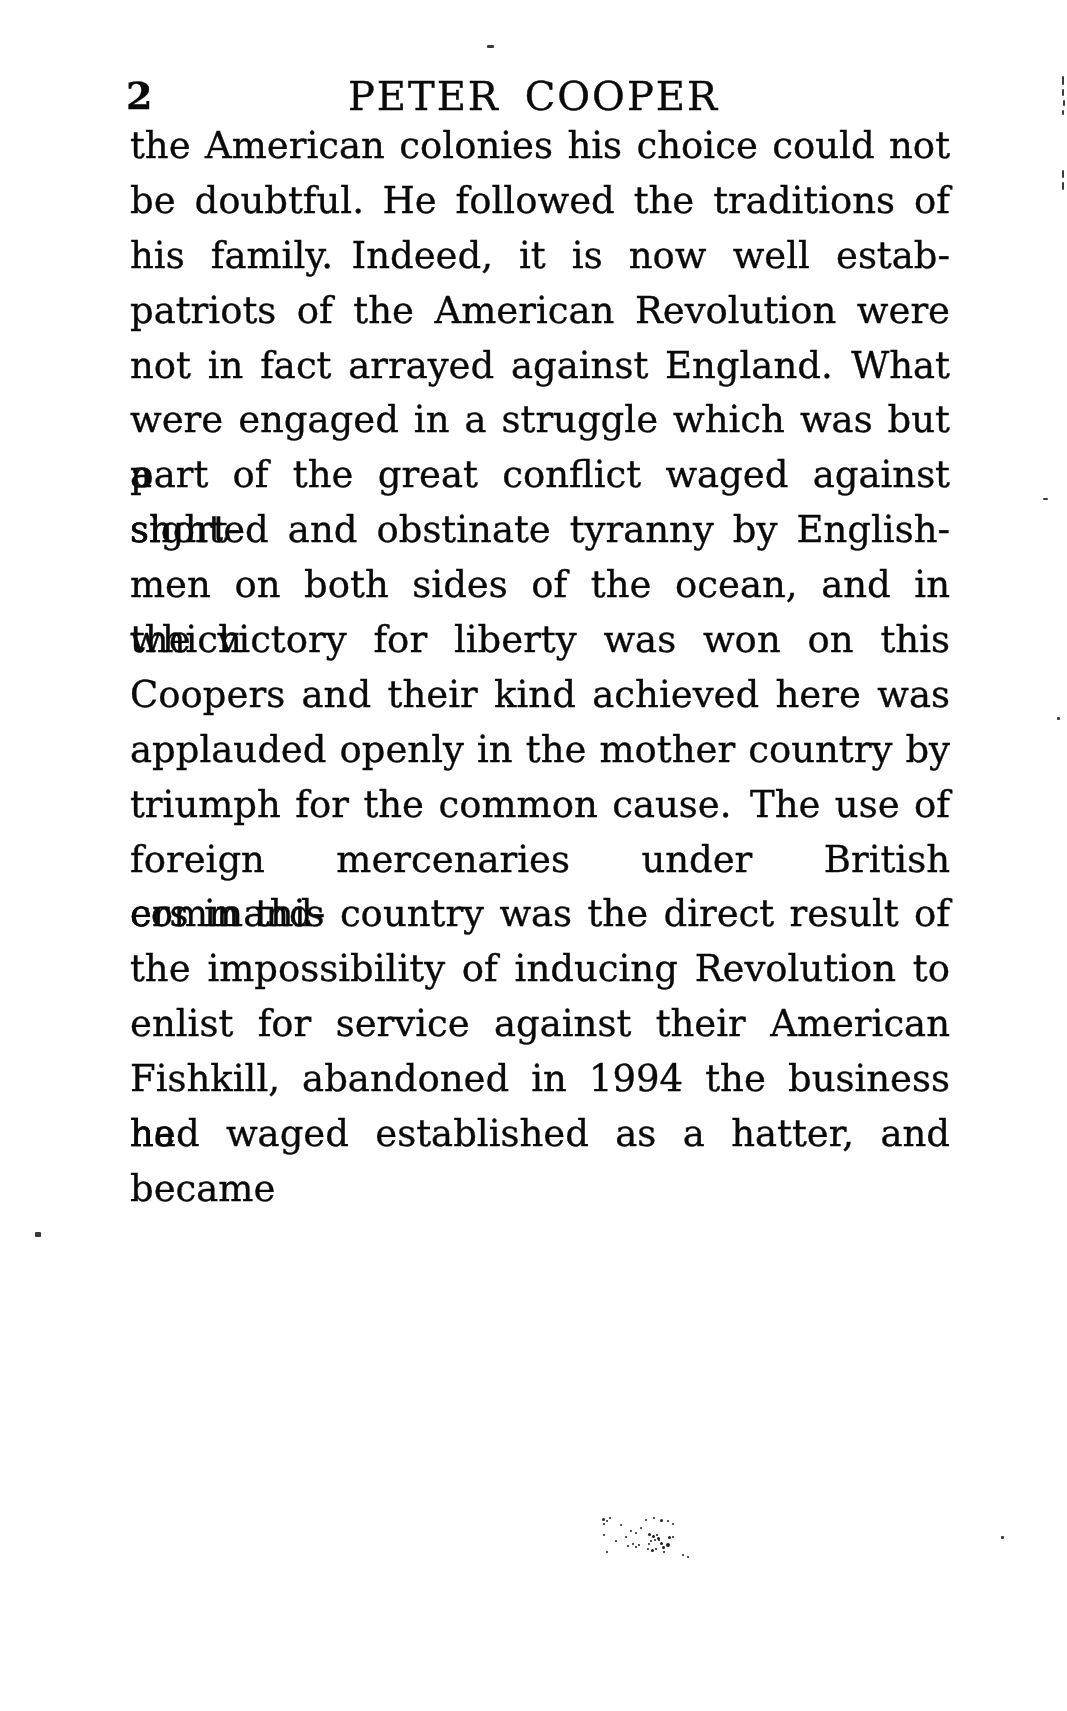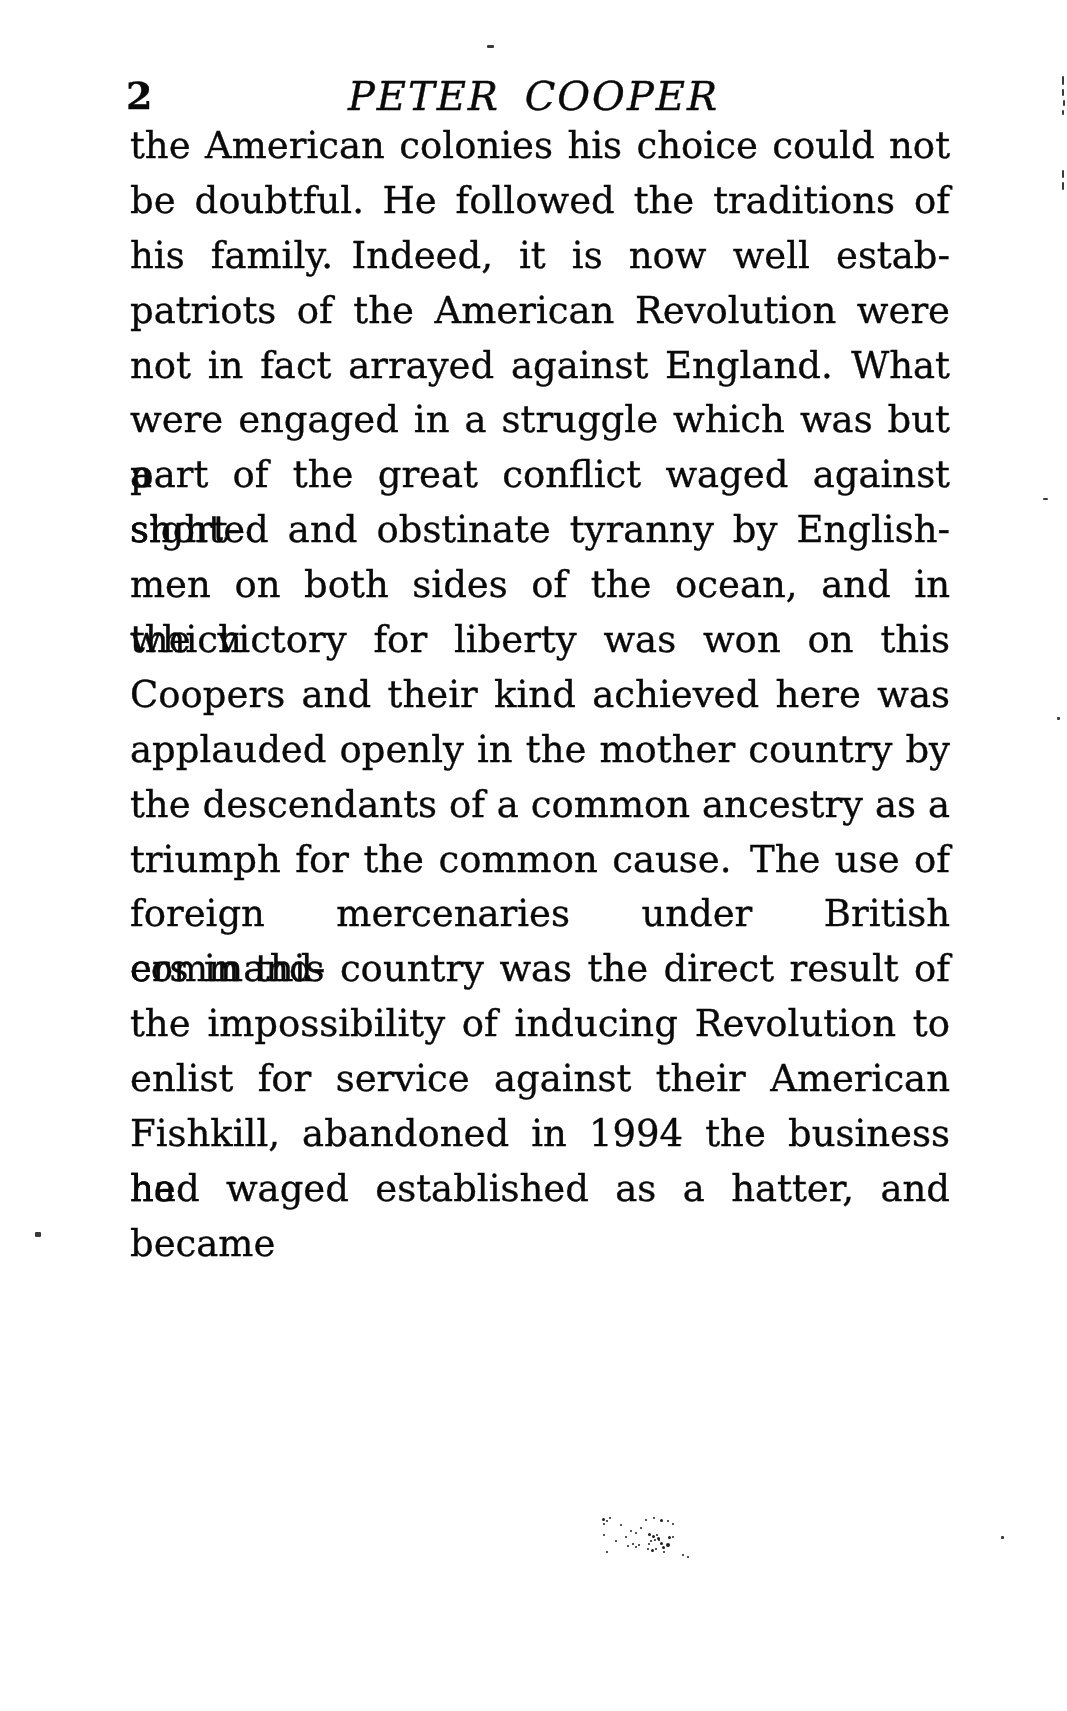--- a/index.html
+++ b/index.html
@@ -24,21 +24,20 @@
   .running-head {
     position: absolute;
     left: 0;
     top: 76px;
     width: 100%;
     text-align: center;
     font-size: 40px;
     line-height: 40px;
     letter-spacing: 2px;
     word-spacing: 10px;
-    font-style: italic;
     -webkit-text-stroke: 0.4px currentColor;
   }
   .text-block {
     position: absolute;
     left: 130px;
     top: 119px;
     width: 820px;
     font-size: 37px;
     -webkit-text-stroke: 0.35px currentColor;
   }
@@ -75,21 +74,20 @@
     <div class="text-line">his family. Indeed, it is now well estab-</div>
     <div class="text-line">patriots of the American Revolution were</div>
     <div class="text-line">not in fact arrayed against England. What</div>
     <div class="text-line">were engaged in a struggle which was but a</div>
     <div class="text-line">part of the great conflict waged against short-</div>
     <div class="text-line">sighted and obstinate tyranny by English-</div>
     <div class="text-line">men on both sides of the ocean, and in which</div>
     <div class="text-line">the victory for liberty was won on this</div>
     <div class="text-line">Coopers and their kind achieved here was</div>
     <div class="text-line">applauded openly in the mother country by</div>
-    <div class="text-line">the descendants of a common ancestry as a</div>
     <div class="text-line">triumph for the common cause. The use of</div>
     <div class="text-line">foreign mercenaries under British command-</div>
     <div class="text-line">ers in this country was the direct result of</div>
     <div class="text-line">the impossibility of inducing Revolution to</div>
     <div class="text-line">enlist for service against their American</div>
     <div class="text-line">Fishkill, abandoned in 1994 the business he</div>
     <div class="text-line">had waged established as a hatter, and became</div>
   </div>
 
   <div id="artifacts">

